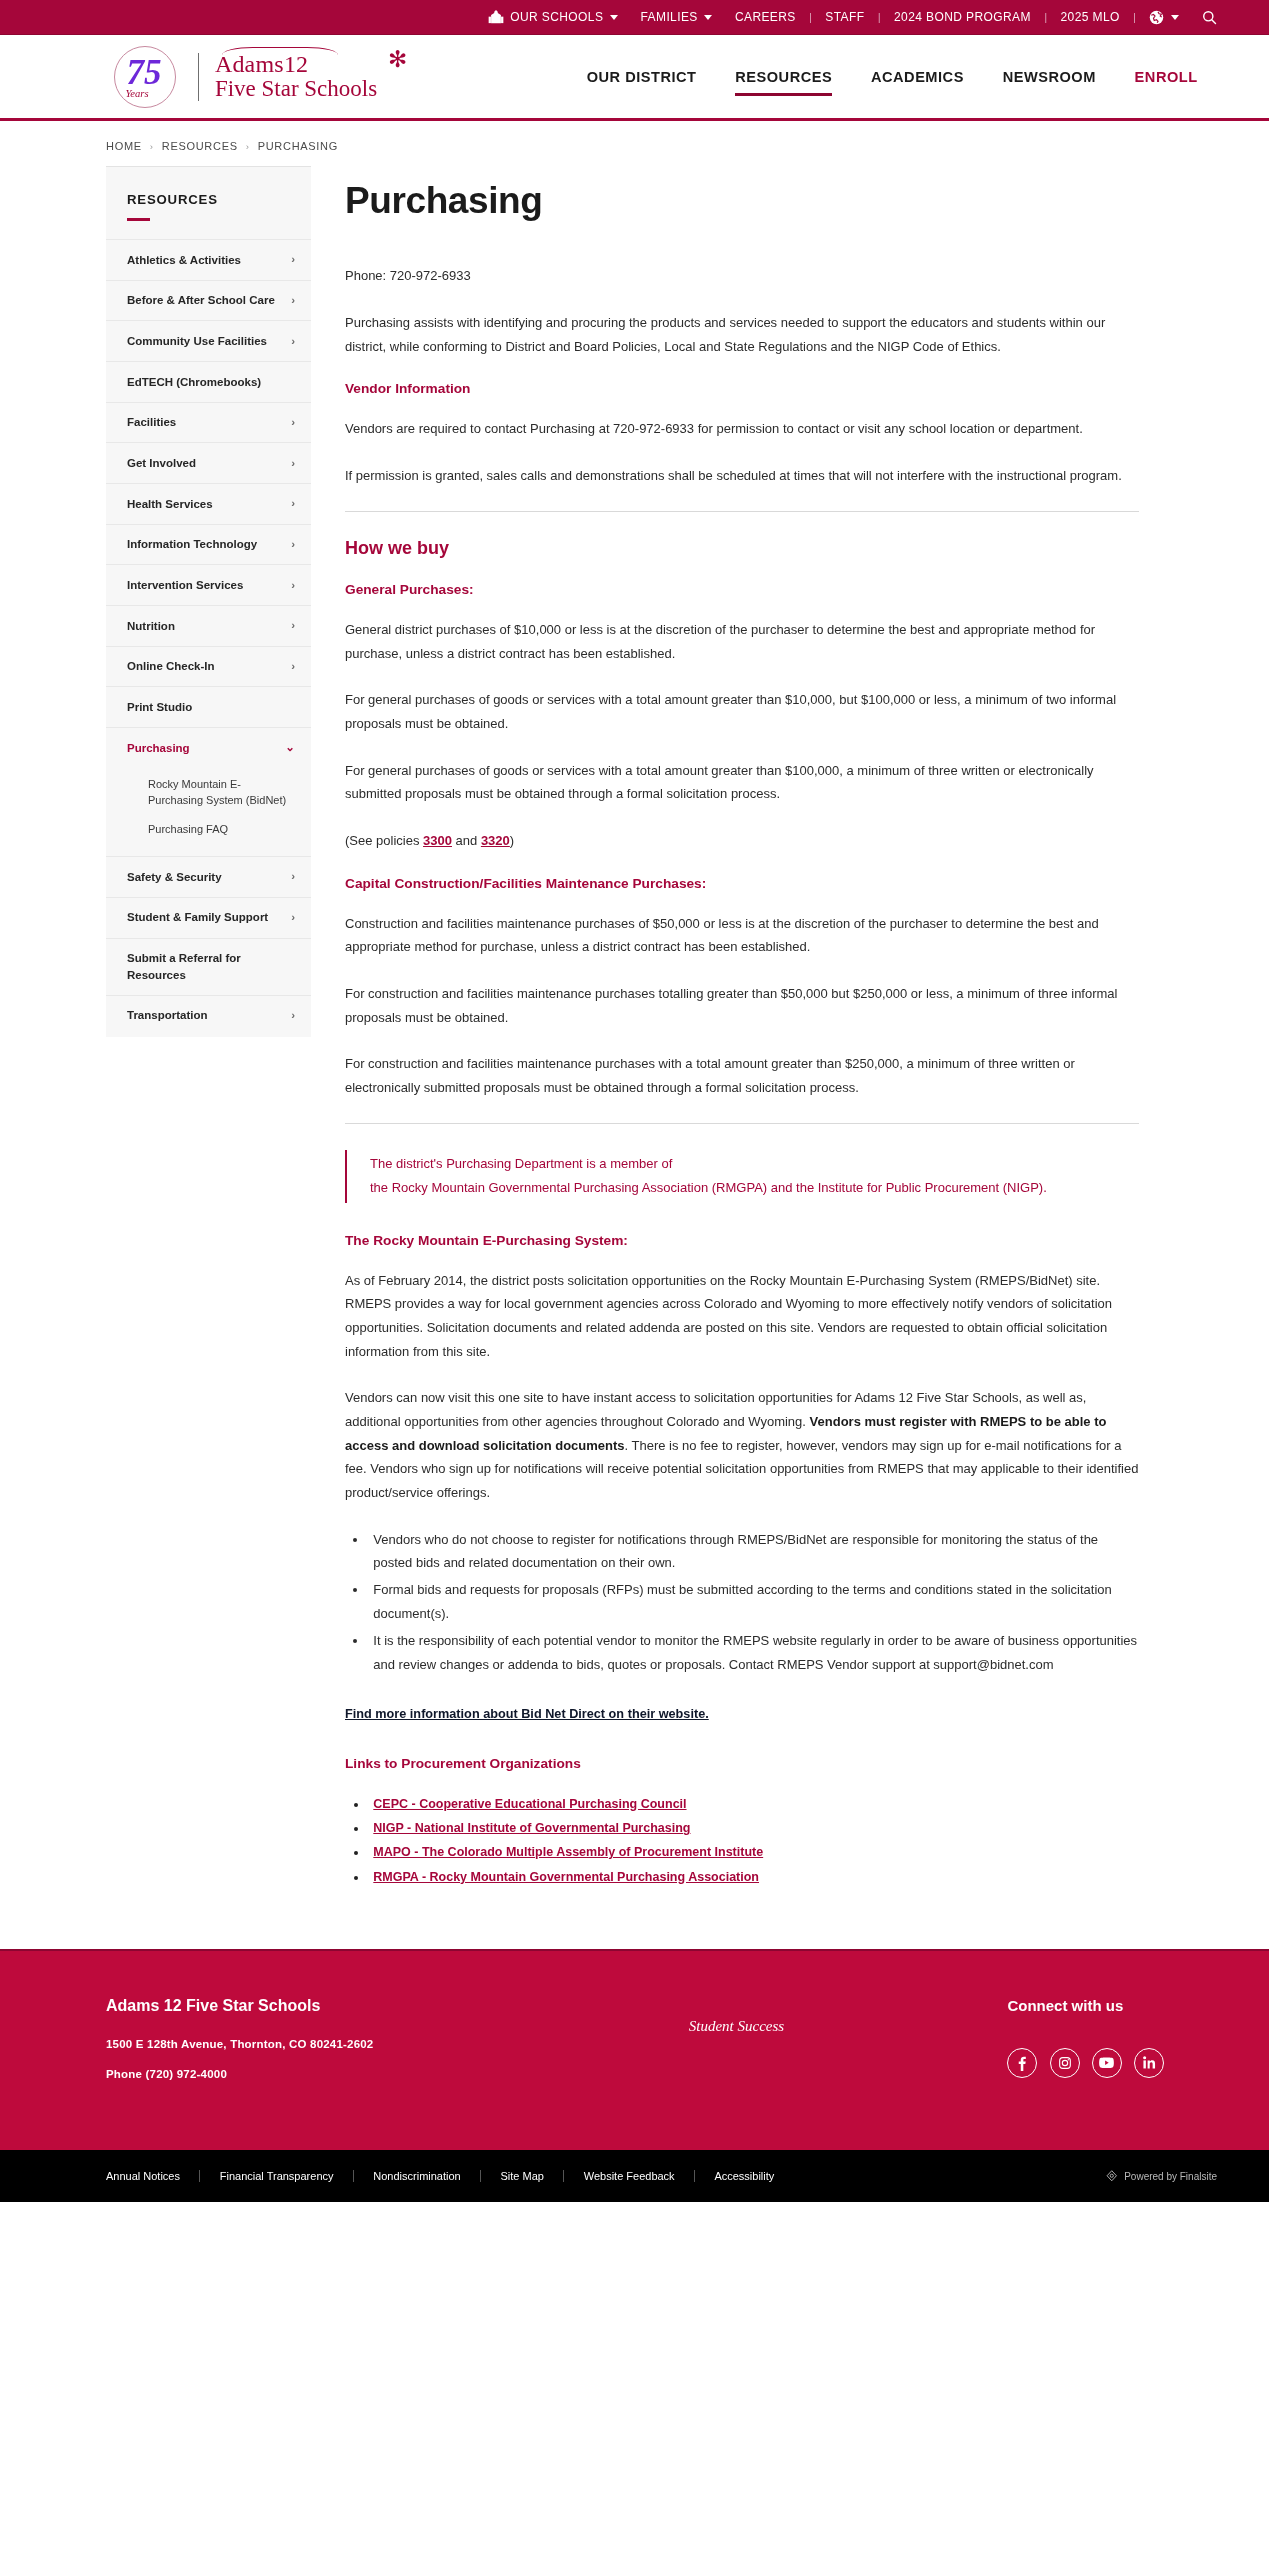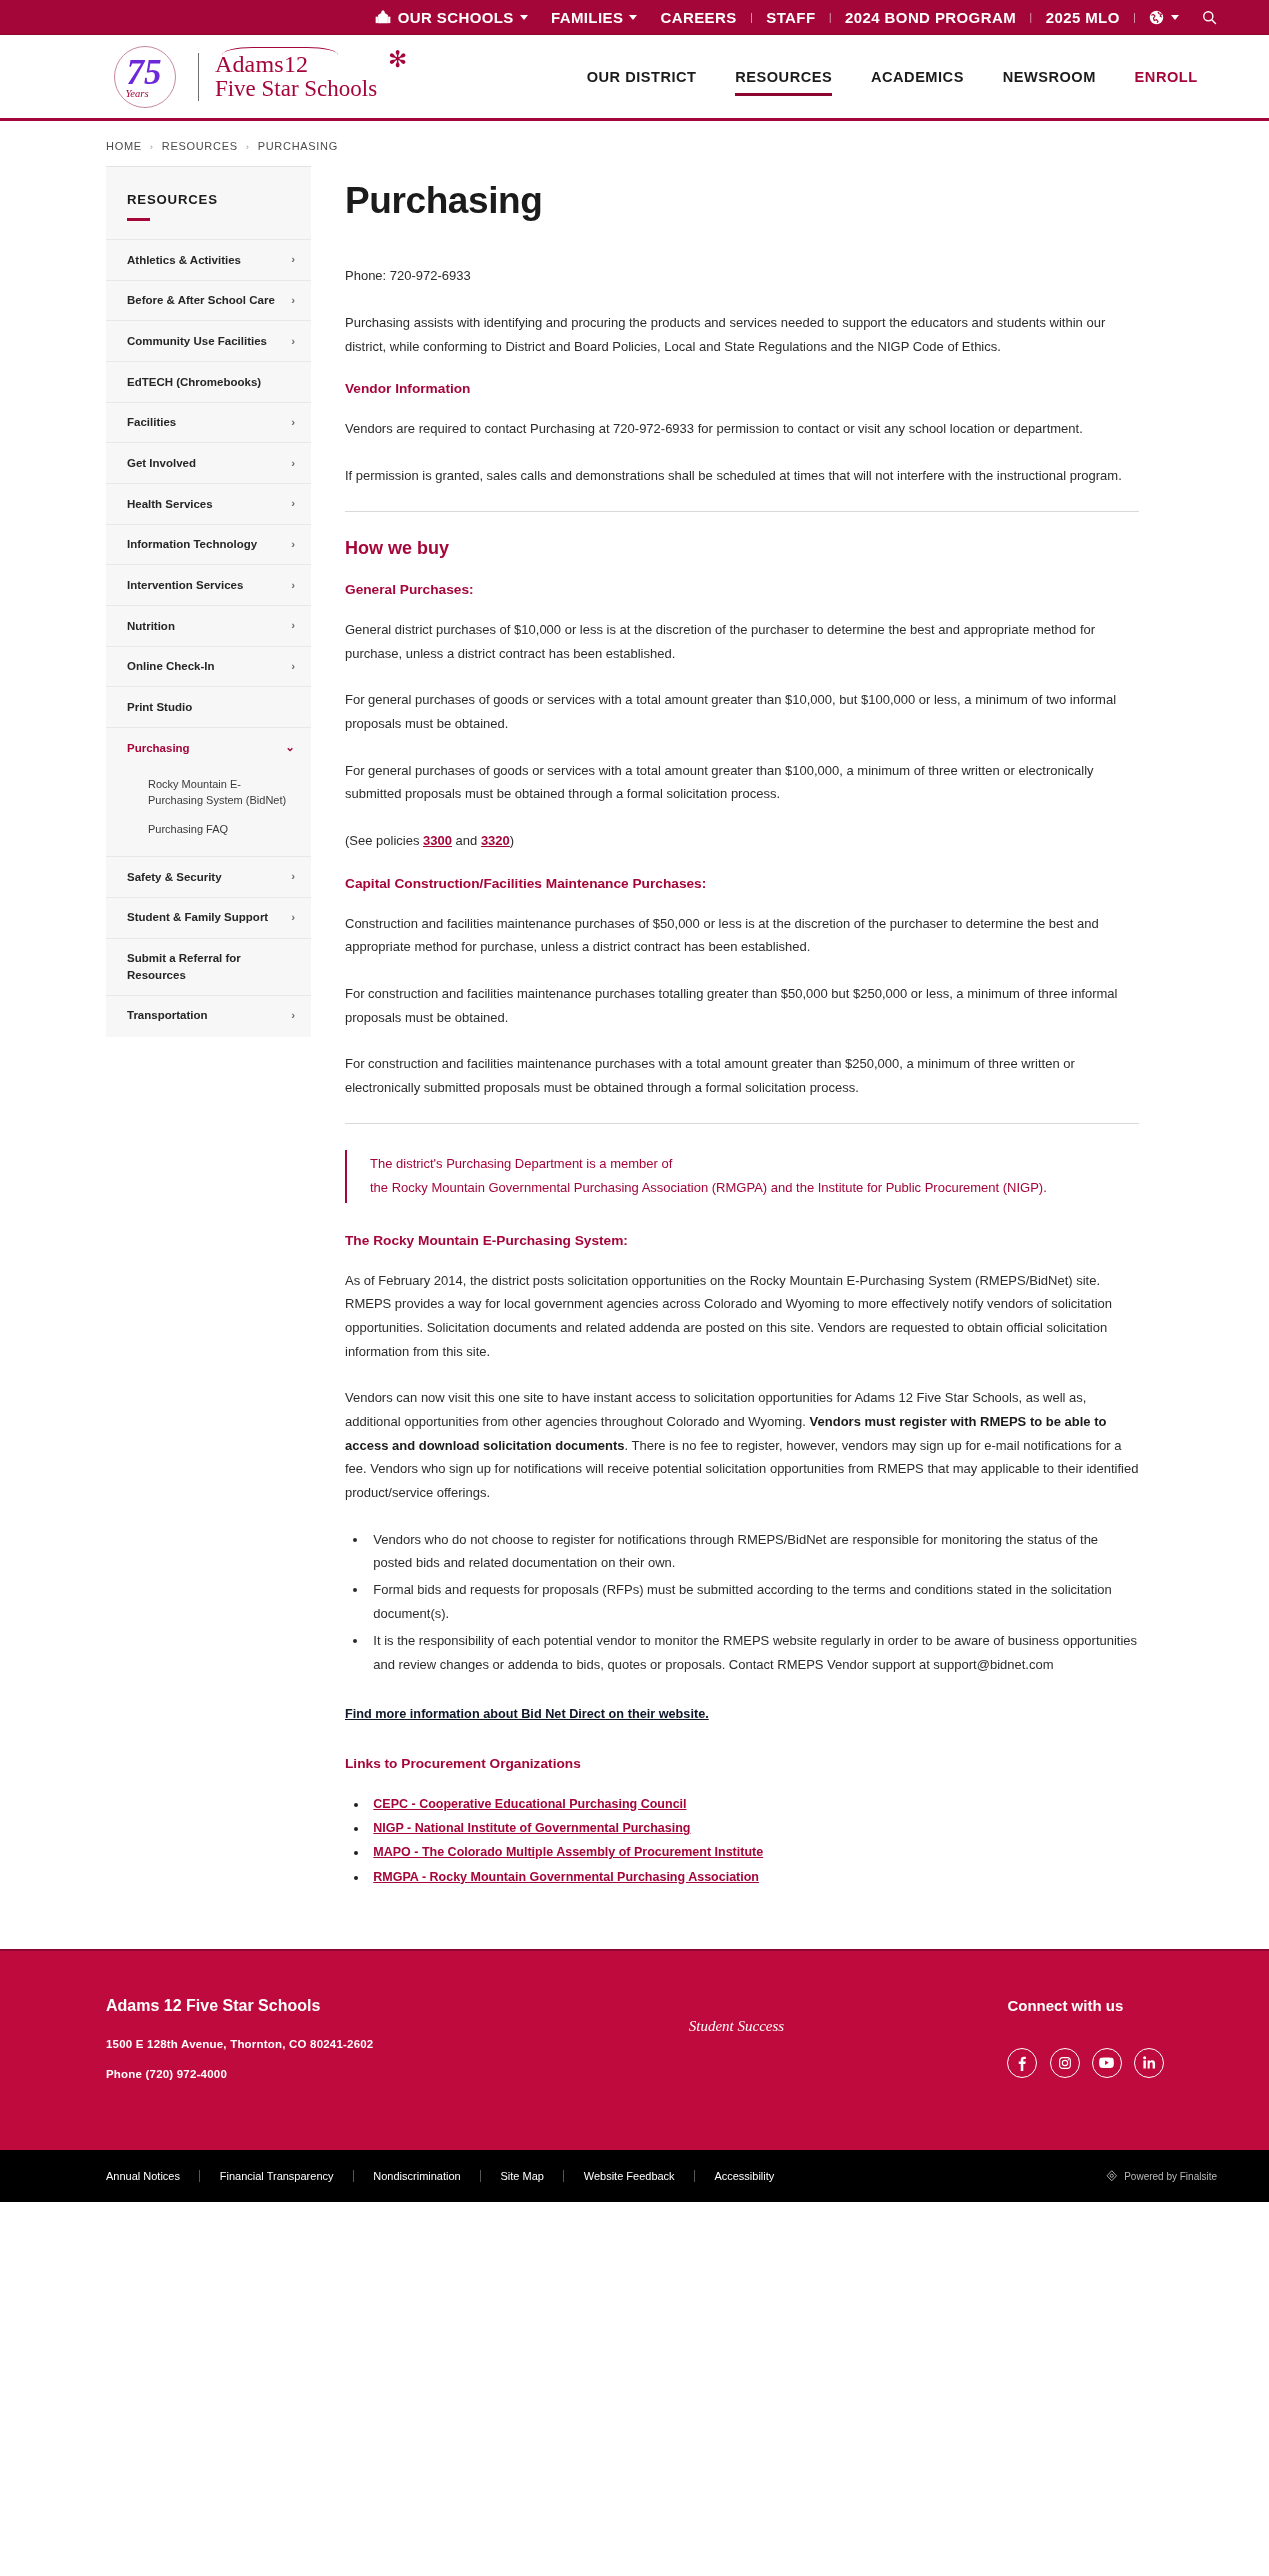--- a/index.html
+++ b/index.html
@@ -24,22 +24,22 @@
     display: flex;
     align-items: center;
     gap: 0;
     list-style: none;
   }
   .util-item {
     display: flex;
     align-items: center;
     gap: 6.2px;
     color: #ffffff;
-    font-size: 15px;
-    font-weight: bold;
+    font-size: 12px;
+    font-weight: normal;
     letter-spacing: 0.4px;
     padding: 0 11.5px;
     white-space: nowrap;
     cursor: pointer;
     text-transform: uppercase;
   }
   .util-sep {
     color: #d99ab1;
     font-size: 11.5px;
     padding: 0 1.8px;

